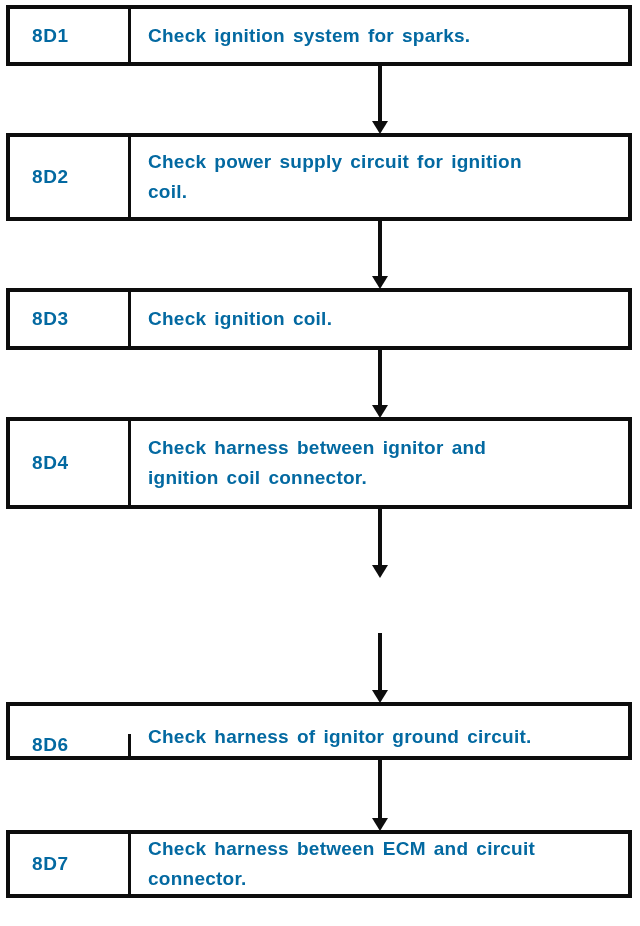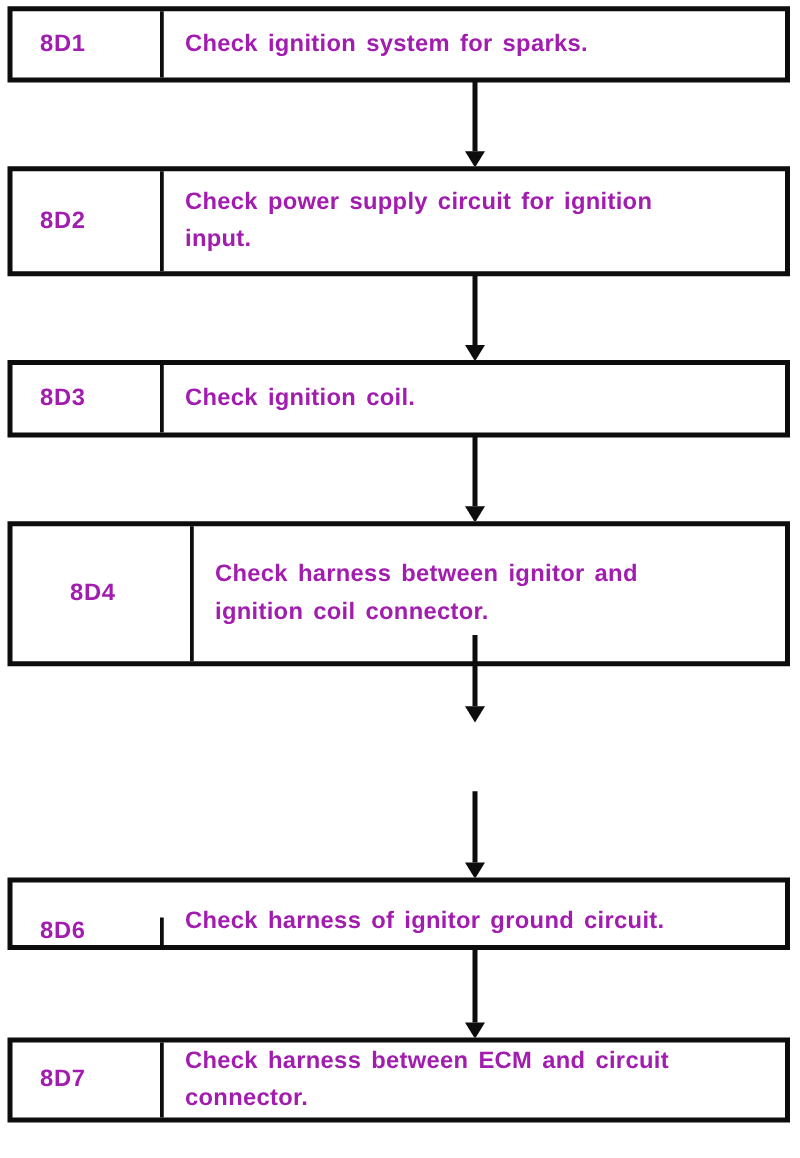--- a/index.html
+++ b/index.html
@@ -6,37 +6,37 @@
     margin: 0;
     padding: 0;
     background: #ffffff;
   }
   .page {
     position: relative;
     width: 640px;
     height: 926px;
     background: #ffffff;
     font-family: "Liberation Sans", "DejaVu Sans", sans-serif;
-    color: #a21caf;
+    color: #0369a1;
     overflow: hidden;
     border-radius: 16px;
   }
   .box {
     position: absolute;
     left: 6px;
     width: 626px;
     box-sizing: border-box;
     border: 4px solid #0d0d0d;
     background: #ffffff;
     display: flex;
   }
   .b1 { top: 5px;   height: 61px; }
   .b2 { top: 133px; height: 88px; }
   .b3 { top: 288px; height: 62px; }
-  .b4 { top: 417px; height: 116px; padding-left: 24px; }
+  .b4 { top: 417px; height: 92px; }
   .b5 { top: 577px; height: 57px; }
   .b6 { top: 702px; height: 58px; align-items: flex-end; }
   .b7 { top: 830px; height: 68px; }
 
   .code-cell {
     width: 121px;
     flex-shrink: 0;
     box-sizing: border-box;
     border-right: 3px solid #0d0d0d;
     display: flex;
@@ -104,21 +104,21 @@
   <div class="arrow a1">
     <span class="stem"></span>
     <span class="head"></span>
   </div>
 
   <div class="box b2">
     <div class="code-cell">
       <span>8D2</span>
     </div>
     <div class="text-cell">Check power supply circuit for ignition
-input.</div>
+coil.</div>
   </div>
 
   <div class="arrow a2">
     <span class="stem"></span>
     <span class="head"></span>
   </div>
 
   <div class="box b3">
     <div class="code-cell">
       <span>8D3</span>

